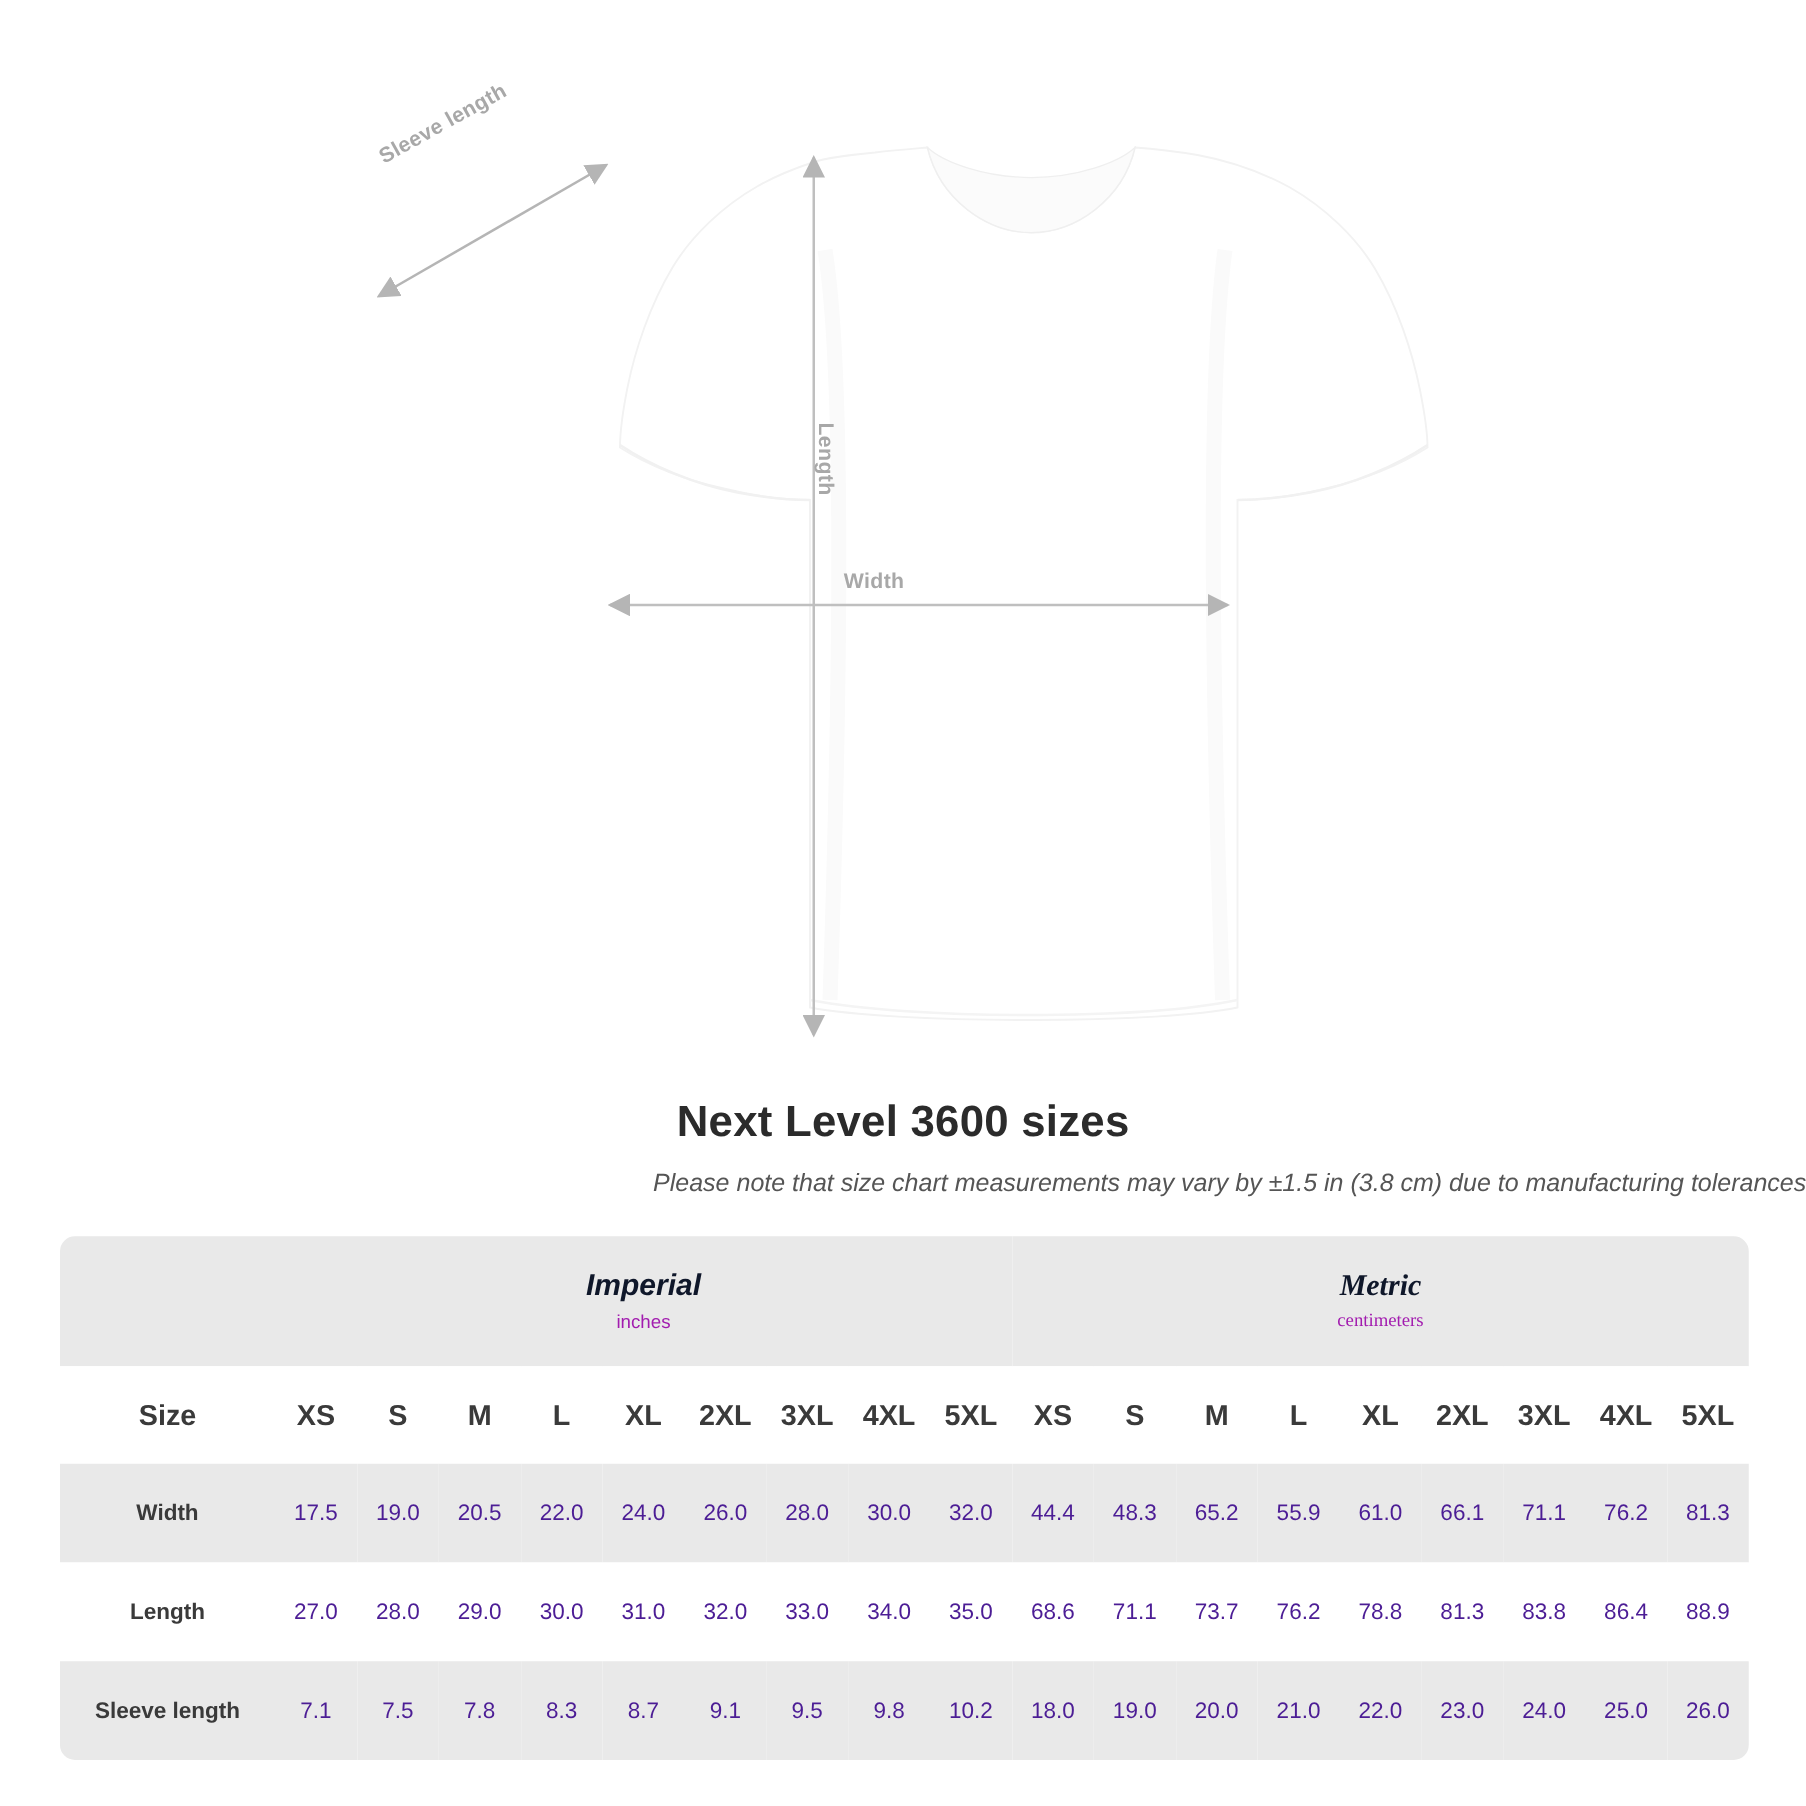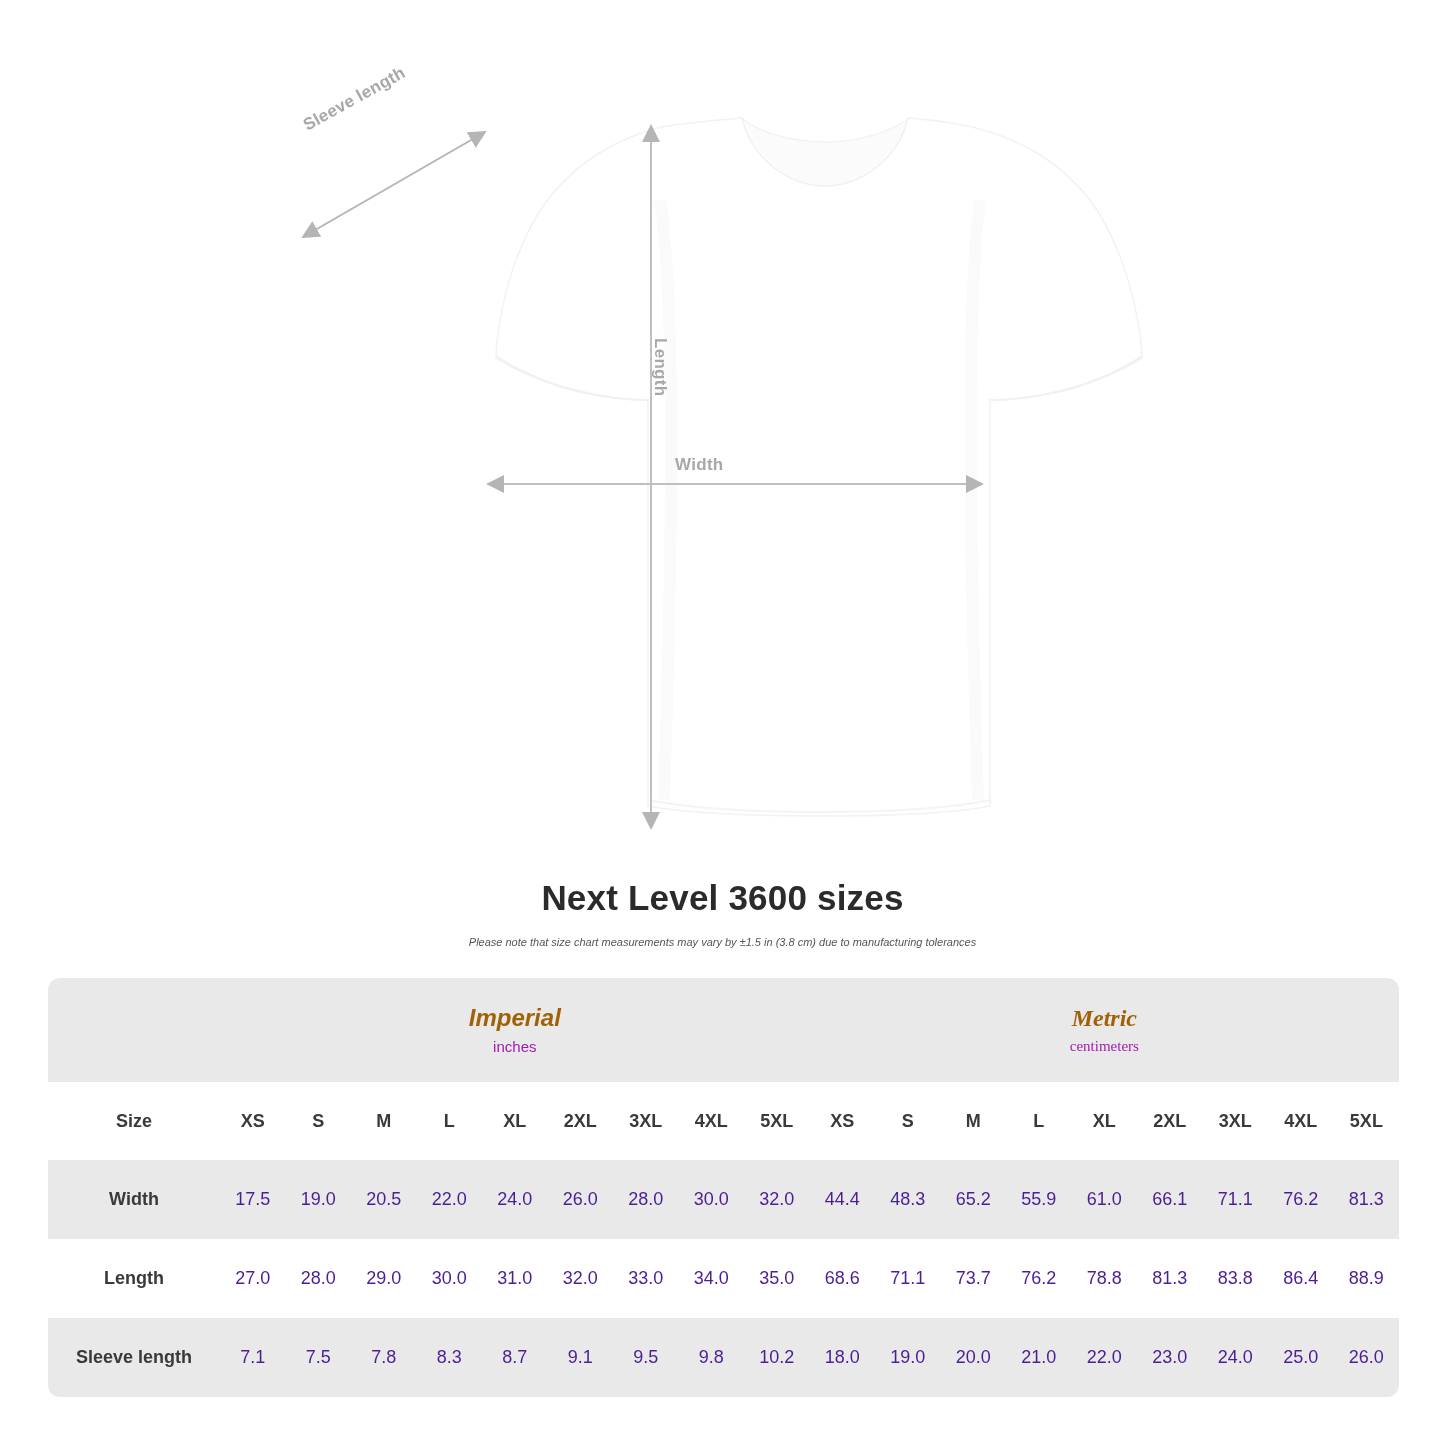--- a/index.html
+++ b/index.html
@@ -59,24 +59,25 @@
     margin-top: 18px;
   }
   .chart-title {
     font-size: 35px;
     font-weight: bold;
     color: #2b2b2b;
     margin: 0;
     letter-spacing: 0.2px;
   }
   .chart-note {
-    font-size: 11px;
+    font-size: 20px;
     font-style: italic;
     color: #555555;
     margin-top: 18px;
+    text-align: right;
   }
 
   
   .table-wrap {
     margin: 30px 48px 0 48px;
   }
   table.size-table {
     border-collapse: collapse;
     width: 1349px;
     table-layout: fixed;
@@ -97,33 +98,33 @@
     border-top-left-radius: 12px;
   }
   tr.unit-row td.corner-right {
     border-top-right-radius: 12px;
     font-family: Liberation Serif, serif;
   }
   .unit-name {
     font-size: 24px;
     font-style: italic;
     font-weight: bold;
-    color: #a16207;
+    color: #0f172a;
     line-height: 1.1;
   }
   .unit-sub {
     font-size: 15px;
     color: #a21caf;
     margin-top: 7px;
   }
   tr.header-row td {
     background: #ffffff;
     height: 78px;
     font-weight: bold;
-    font-size: 18px;
+    font-size: 23px;
     color: #3a3a3a;
     vertical-align: middle;
   }
   tr.data-row td {
     height: 79px;
     vertical-align: middle;
     font-size: 18px;
     color: #4c1d95;
   }
   tr.data-row.shaded td {

